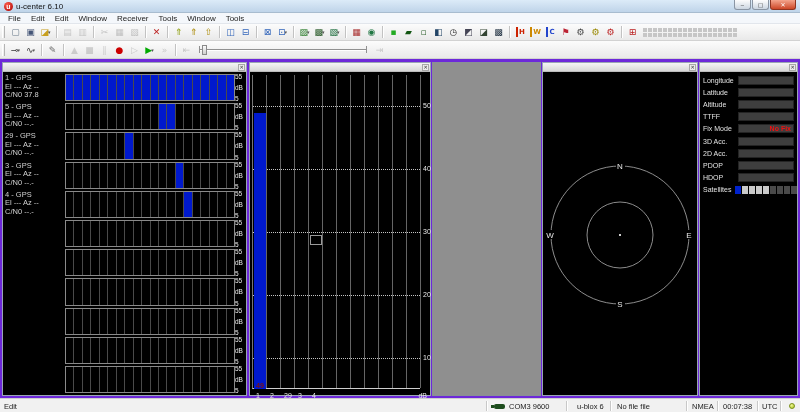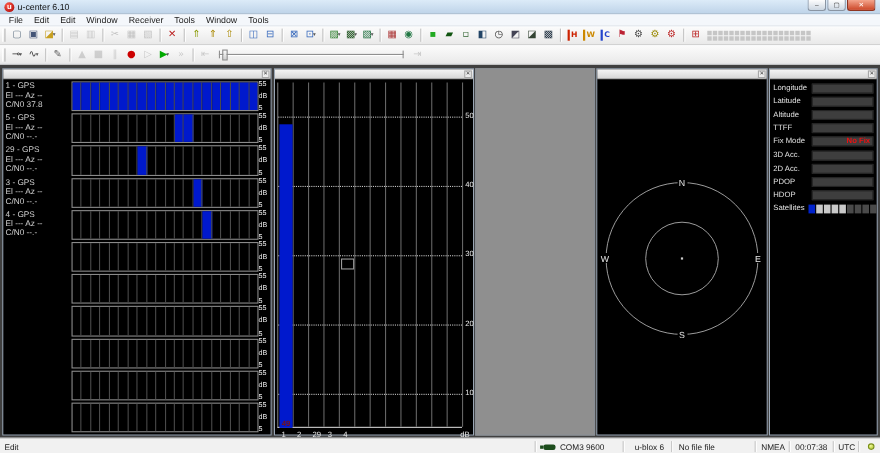--- a/index.html
+++ b/index.html
@@ -40,21 +40,21 @@
   .msg-grid { display:grid; grid-template-columns:repeat(19,4px); grid-auto-rows:4px; gap:1px; margin-left:3px; }
   .mg-cell { background:#c6c6c6; }
   .tb-slider { position:relative; width:168px; height:12px; margin:0 5px; }
   .tb-slider-track { position:absolute; left:0; right:0; top:5px; height:1px; background:#909090; box-shadow:0 1px 0 #fff; }
   .tb-slider-track:before,.tb-slider-track:after { content:""; position:absolute; top:-3px; width:1px; height:7px; background:#909090; }
   .tb-slider-track:before { left:0; } .tb-slider-track:after { right:0; }
   .tb-slider-thumb { position:absolute; left:3px; top:1px; width:5px; height:10px;
     background:linear-gradient(#fafafa,#cfcfcf); border:1px solid #8a8a8a; }
 
   
-  #mdi { position:absolute; left:0; top:59px; width:800px; height:339px; background:#404040; }
+  #mdi { position:absolute; left:0; top:59px; width:800px; height:339px; background:#6d28d9; }
   .panel { position:absolute; background:#000; border:1px solid #9aa6b4; }
   .panel-titlebar { height:9px; background:linear-gradient(#f5f5f5,#d7d7d7); border-bottom:1px solid #bcbcbc; position:relative; }
   .panel-close { position:absolute; right:1px; top:1px; width:7px; height:7px; background:#ececec;
     border:1px solid #a8a8a8; font-size:5px; line-height:5px; text-align:center; color:#333; }
 
   #panel-history { left:2px; top:3px; width:245px; height:334px; }
   #panel-chart   { left:249px; top:3px; width:182px; height:334px; }
   #panel-gray    { left:432px; top:3px; width:109px; height:334px; background:#8f8f8f; border-color:#898f96; }
   #panel-sky     { left:542px; top:3px; width:156px; height:334px; }
   #panel-data    { left:699px; top:3px; width:99px;  height:334px; }

